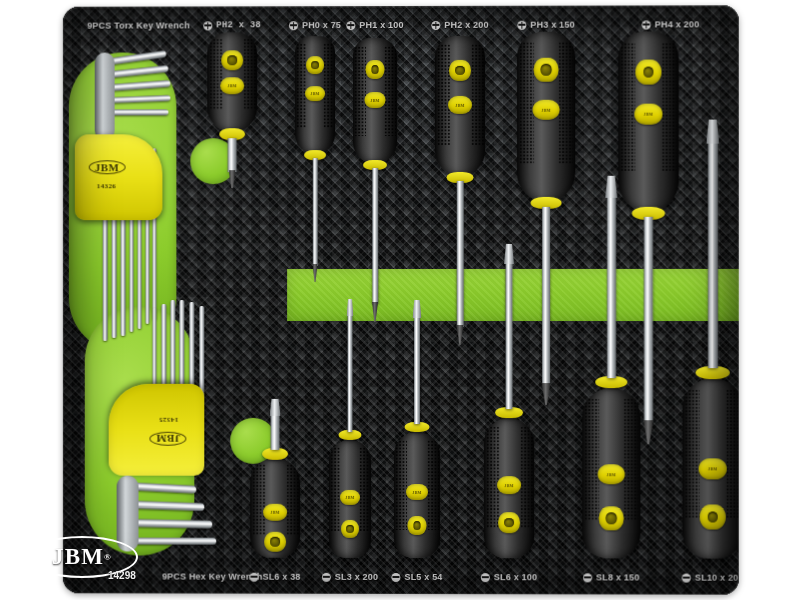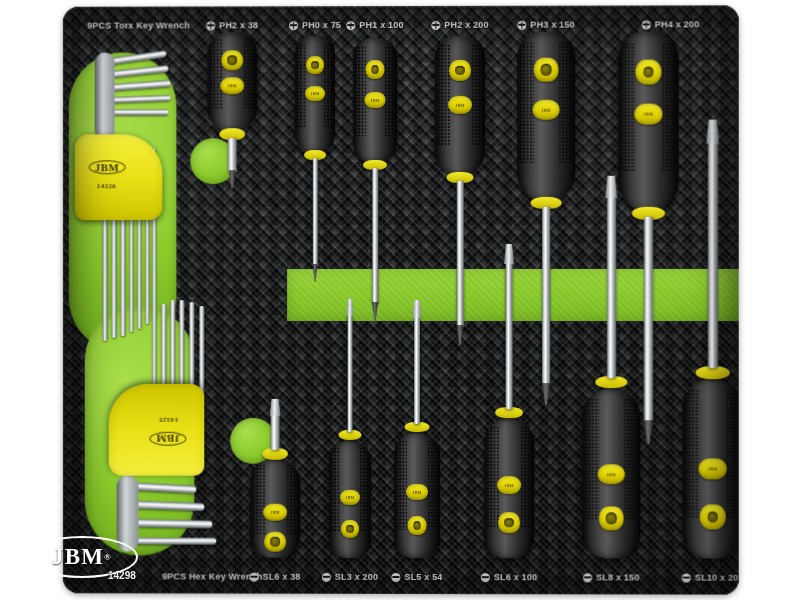--- a/index.html
+++ b/index.html
@@ -128,21 +128,21 @@
     <div class="greenband"></div>
 
     <div class="pad" style="left:6px;  top:46px;  width:108px;height:300px;border-radius:54px;"></div>
     <div class="pad" style="left:22px; top:300px; width:110px;height:250px;border-radius:55px;"></div>
     <div class="pad" style="left:128px;top:132px; width:46px; height:46px;"></div>
     <div class="pad" style="left:168px;top:412px; width:46px; height:46px;"></div>
 
     <div class="lbl ctr" style="left:76px;top:14px;align-items:center;">
       <span>9PCS Torx Key Wrench</span>
     </div>
-    <div class="lbl ctr" style="left:170px;top:14px;">
+    <div class="lbl ctr" style="left:170px;top:14px;font-family:Liberation Mono, monospace;">
       <i class="ic ph"></i>
       <span>PH2 x 38</span>
     </div>
     <div class="lbl ctr" style="left:253px;top:14px;">
       <i class="ic ph"></i>
       <span>PH0 x 75</span>
     </div>
     <div class="lbl ctr" style="left:313px;top:14px;">
       <i class="ic ph"></i>
       <span>PH1 x 100</span>

